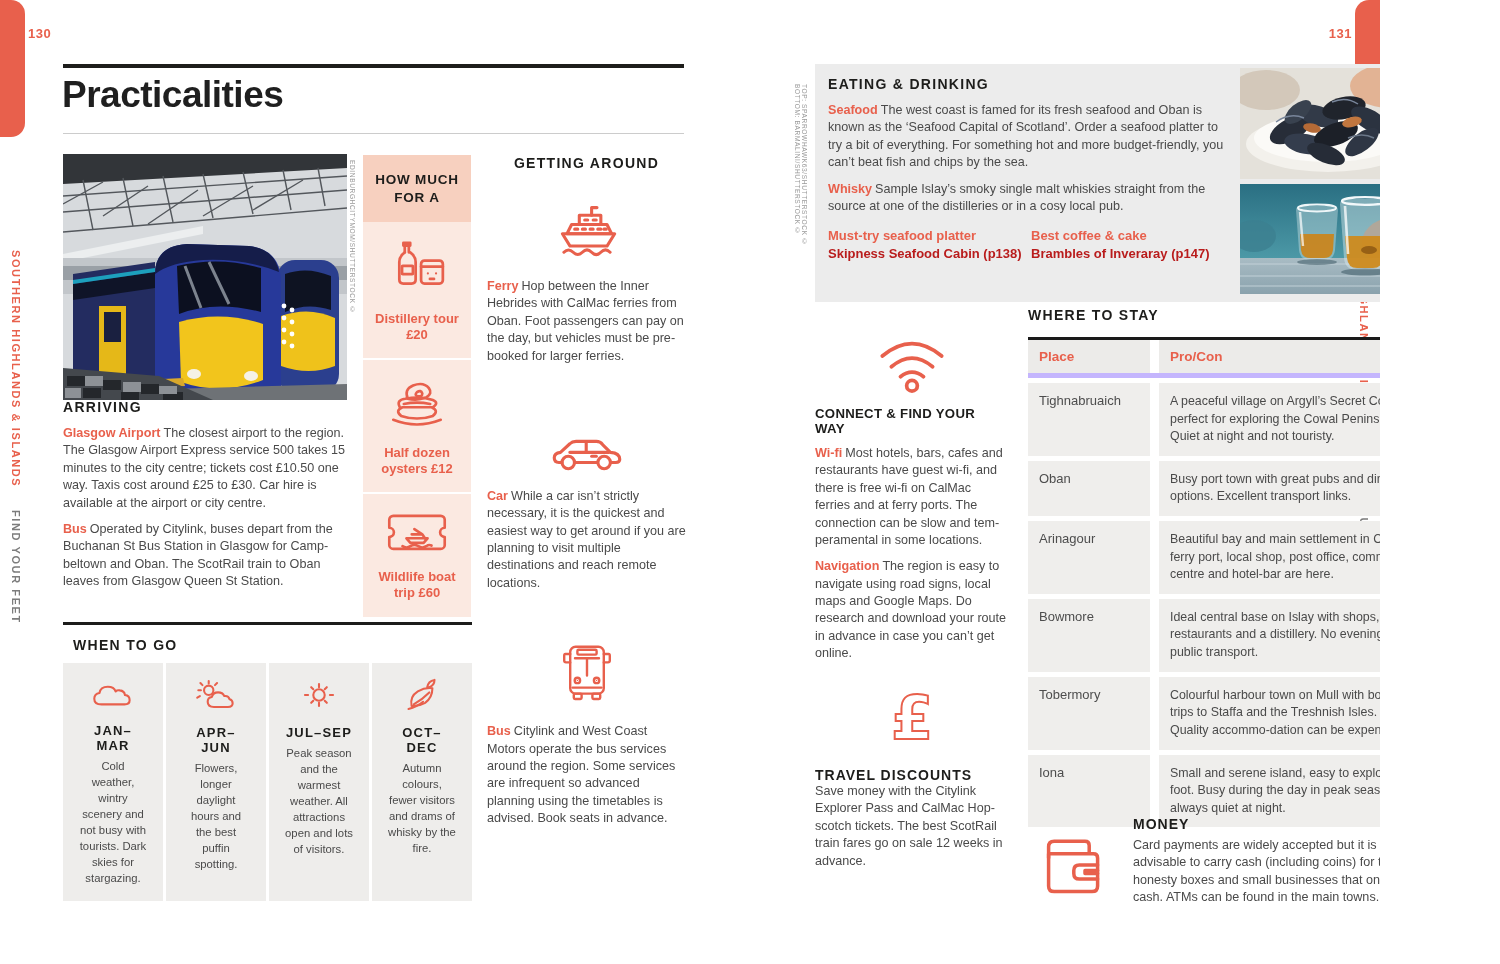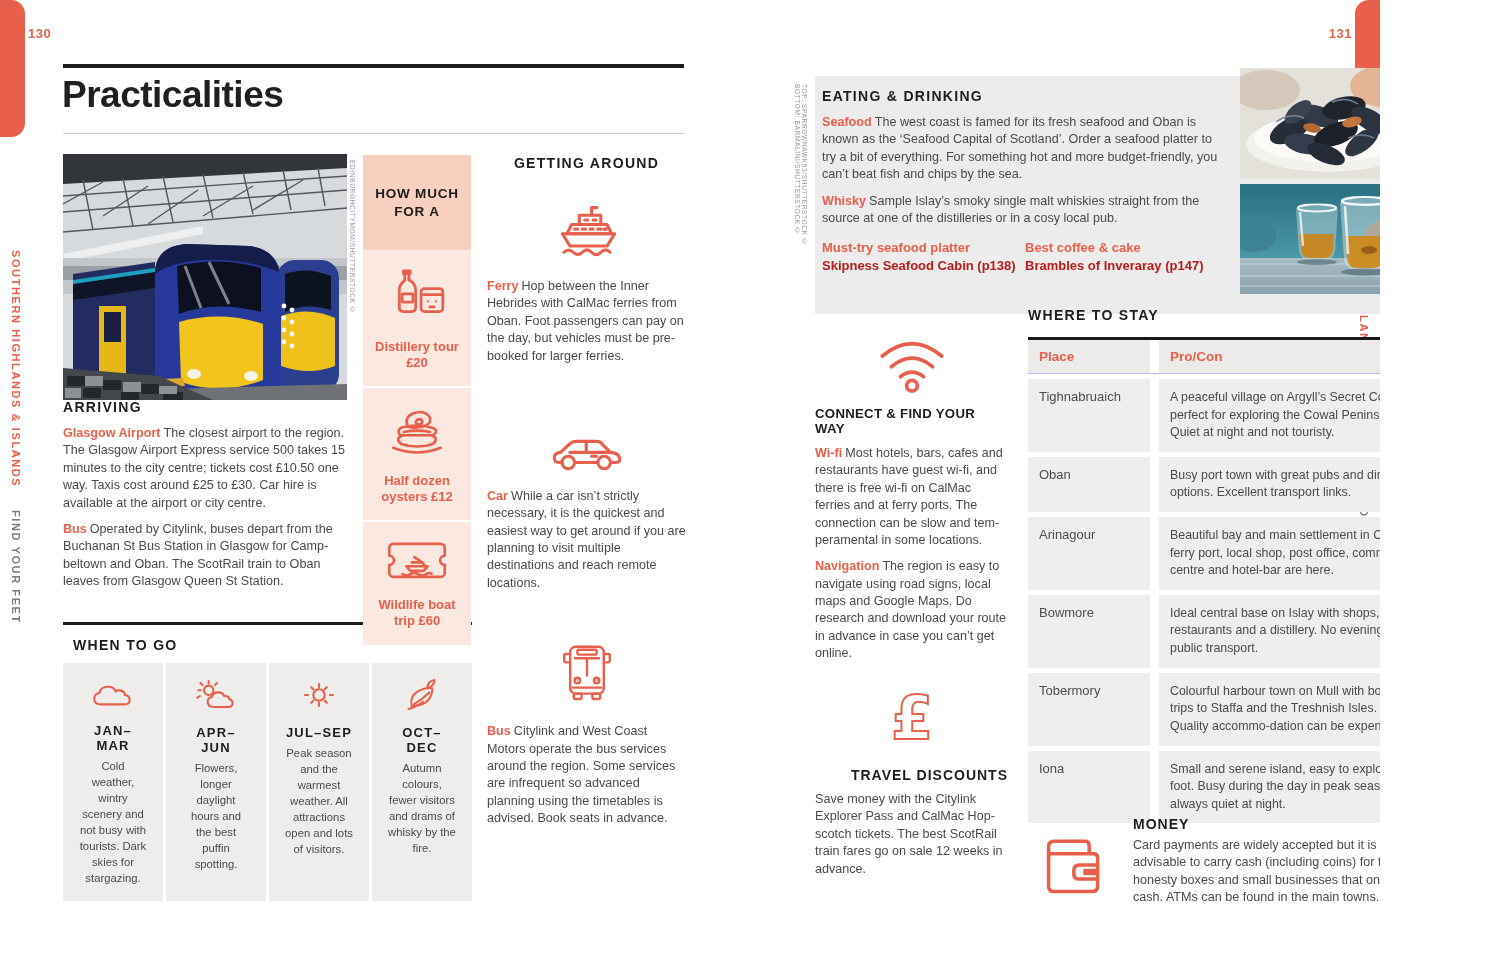--- a/index.html
+++ b/index.html
@@ -37,54 +37,54 @@
 
   #when-to-go { left:63px; top:622px; width:409px; border-top:3px solid #1d1d1b; }
   #when-to-go .sec-h { padding:12px 0 10px 10px; display:block; }
   .wtg-grid { display:grid; grid-template-columns:1fr 1fr 1fr 1fr; gap:3px; }
   .wtg-cell { background:#EEEDEB; text-align:center; padding:13px 16px 15px; min-height:135px; }
   .wtg-months { font-size:13px; font-weight:bold; color:#1d1d1b; letter-spacing:1.2px; margin:7px 0 5px; }
   .wtg-text { font-size:11.3px; line-height:1.42; color:#4a4a4a; }
 
   #how-much { left:363px; top:155px; width:108px; }
   #hm-head { background:#F7D0BF; text-align:center; font-size:13.5px; font-weight:bold;
-             color:#1d1d1b; letter-spacing:0.8px; line-height:1.3; padding:30px 4px; }
+             color:#1d1d1b; letter-spacing:0.8px; line-height:1.3; padding:16px 4px; }
   .hm-items { background:#FBE9E1; }
   .hm-item { text-align:center; padding:15px 5px 16px; }
   .hm-item + .hm-item { border-top:2px solid #ffffff; }
   .hm-label { font-size:13px; font-weight:bold; color:#E8604C; line-height:1.2; margin-top:8px; }
 
   #getting-around { left:487px; top:155px; width:199px; }
   #getting-around .sec-h { display:block; text-align:center; }
   .ga-icon { display:block; margin:0 auto; }
   .ga-p { margin-top:15px; text-align:left; }
 
   
-  #eat-box { left:815px; top:64px; width:610px; height:238px; background:#ECECEC; padding:11px 0 0 7px;margin-top:12px; }
+  #eat-box { left:815px; top:64px; width:610px; height:238px; background:#ECECEC; padding:11px 0 0 13px; }
   #eat-box .body-t { width:399px; margin-top:9px; }
   .recs { display:flex; margin-top:13px; }
   .rec { width:203px; }
   .rec-title { font-size:13px; font-weight:bold; color:#E8604C; }
   .rec-val { font-size:13px; color:#b91c1c; margin-top:3px;font-weight:bold; }
 
   #credits-right { left:794px; top:84px; height:220px; }
   #credits-right span { display:block; }
 
   #connect { left:815px; top:328px; width:193px; }
   #connect .sec-h { font-size:13.2px; letter-spacing:0.3px; display:block; margin-top:12px; }
   #connect p { margin-top:9px; }
 
   #travel { left:815px; top:676px; width:193px; }
-  #travel .sec-h { display:block; margin-top:9px; letter-spacing:1px;text-align:right; }
-  #travel p { margin-top:8px; }
+  #travel .sec-h { display:block; margin-top:9px; letter-spacing:1px; }
+  #travel p { }
 
   #wts { left:1028px; top:306px; width:398px; }
   #wts .intro { margin-top:8px; }
   .wt-table { margin-top:13px; border-top:3px solid #1a1a1a; }
-  .wt-hrow { display:grid; grid-template-columns:122px 1fr; gap:9px; border-bottom:1px solid #c4b5fd; }
+  .wt-hrow { display:grid; grid-template-columns:122px 1fr; gap:9px; border-bottom:5px solid #c4b5fd; }
   .wt-hcell { background:#ECEBE9; color:#E8604C; font-weight:bold; font-size:13.5px; padding:9px 6px 9px 11px; }
   .wt-row { display:grid; grid-template-columns:122px 1fr; gap:9px; margin-top:5px; }
   .wt-place { background:#EFEEEC; font-size:13px; color:#4d4d4d; padding:10px 4px 10px 11px; }
   .wt-text  { background:#EFEEEC; font-size:12.4px; line-height:1.42; color:#4a4a4a; padding:10px 11px 10px 11px; }
 
   #money-text { left:1133px; top:815px; width:293px; }
   #money-text p { margin-top:4px; }
 
   
   .photo { display:block; }

